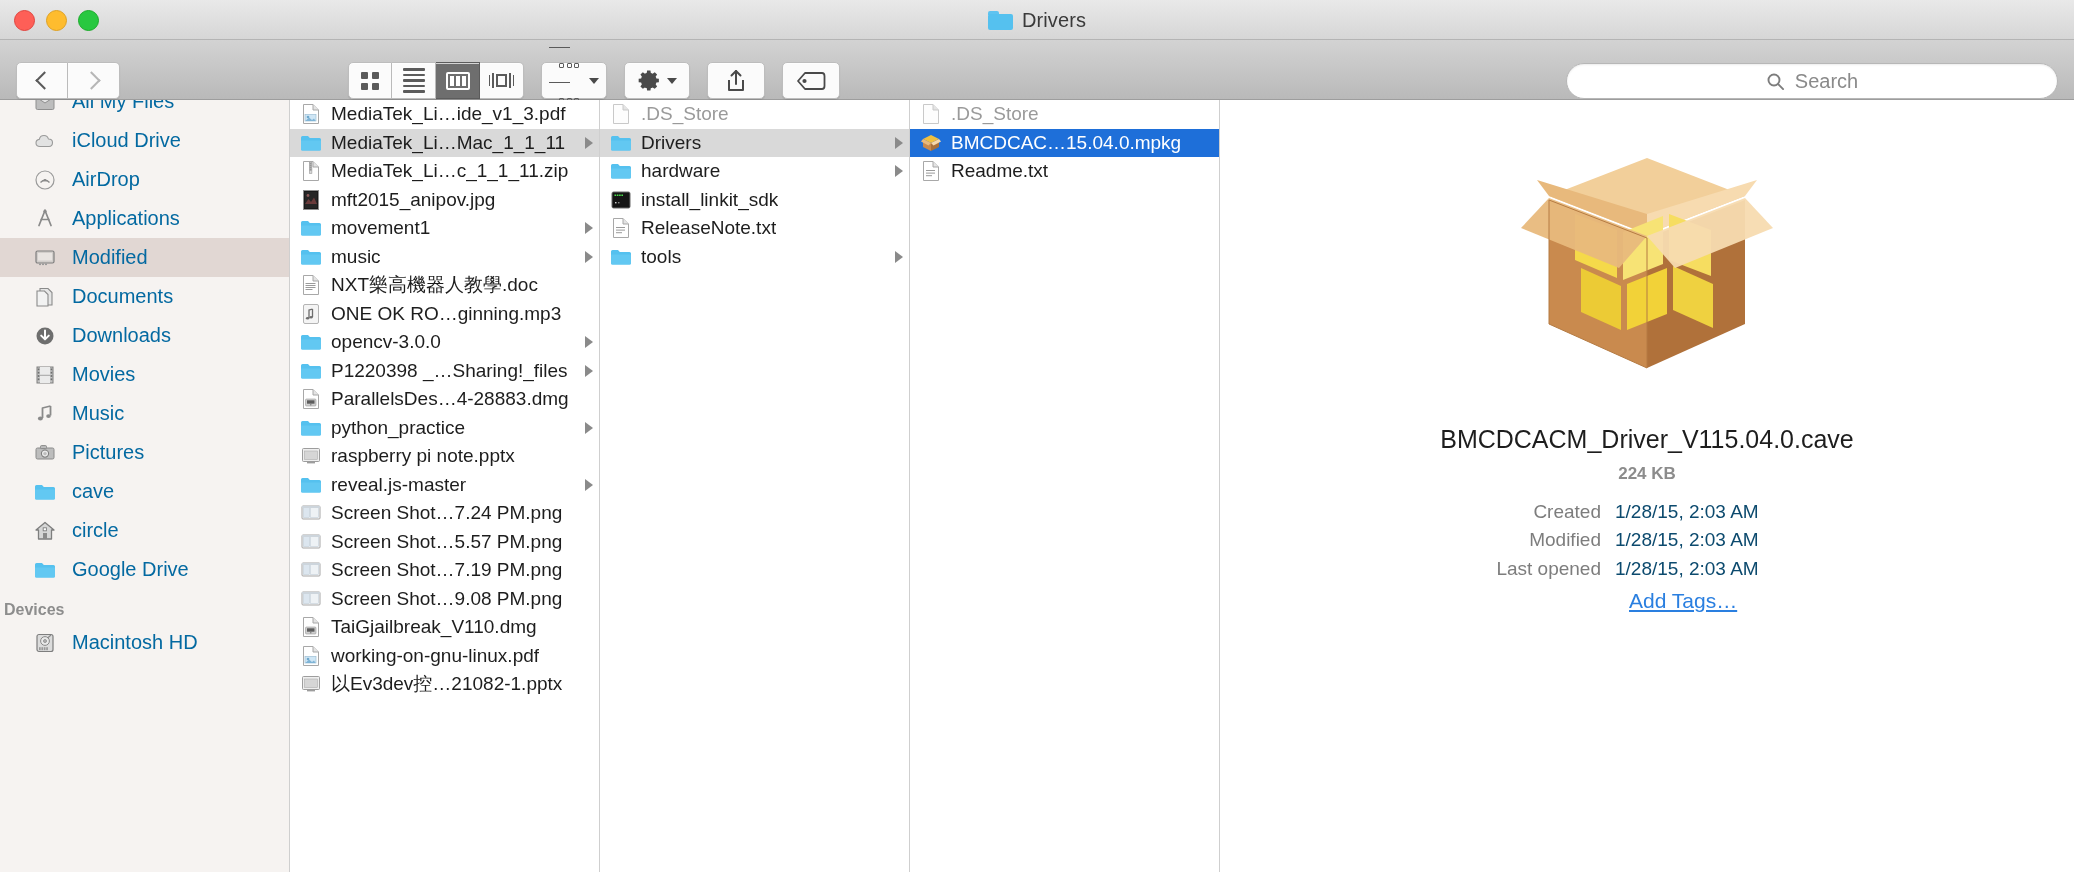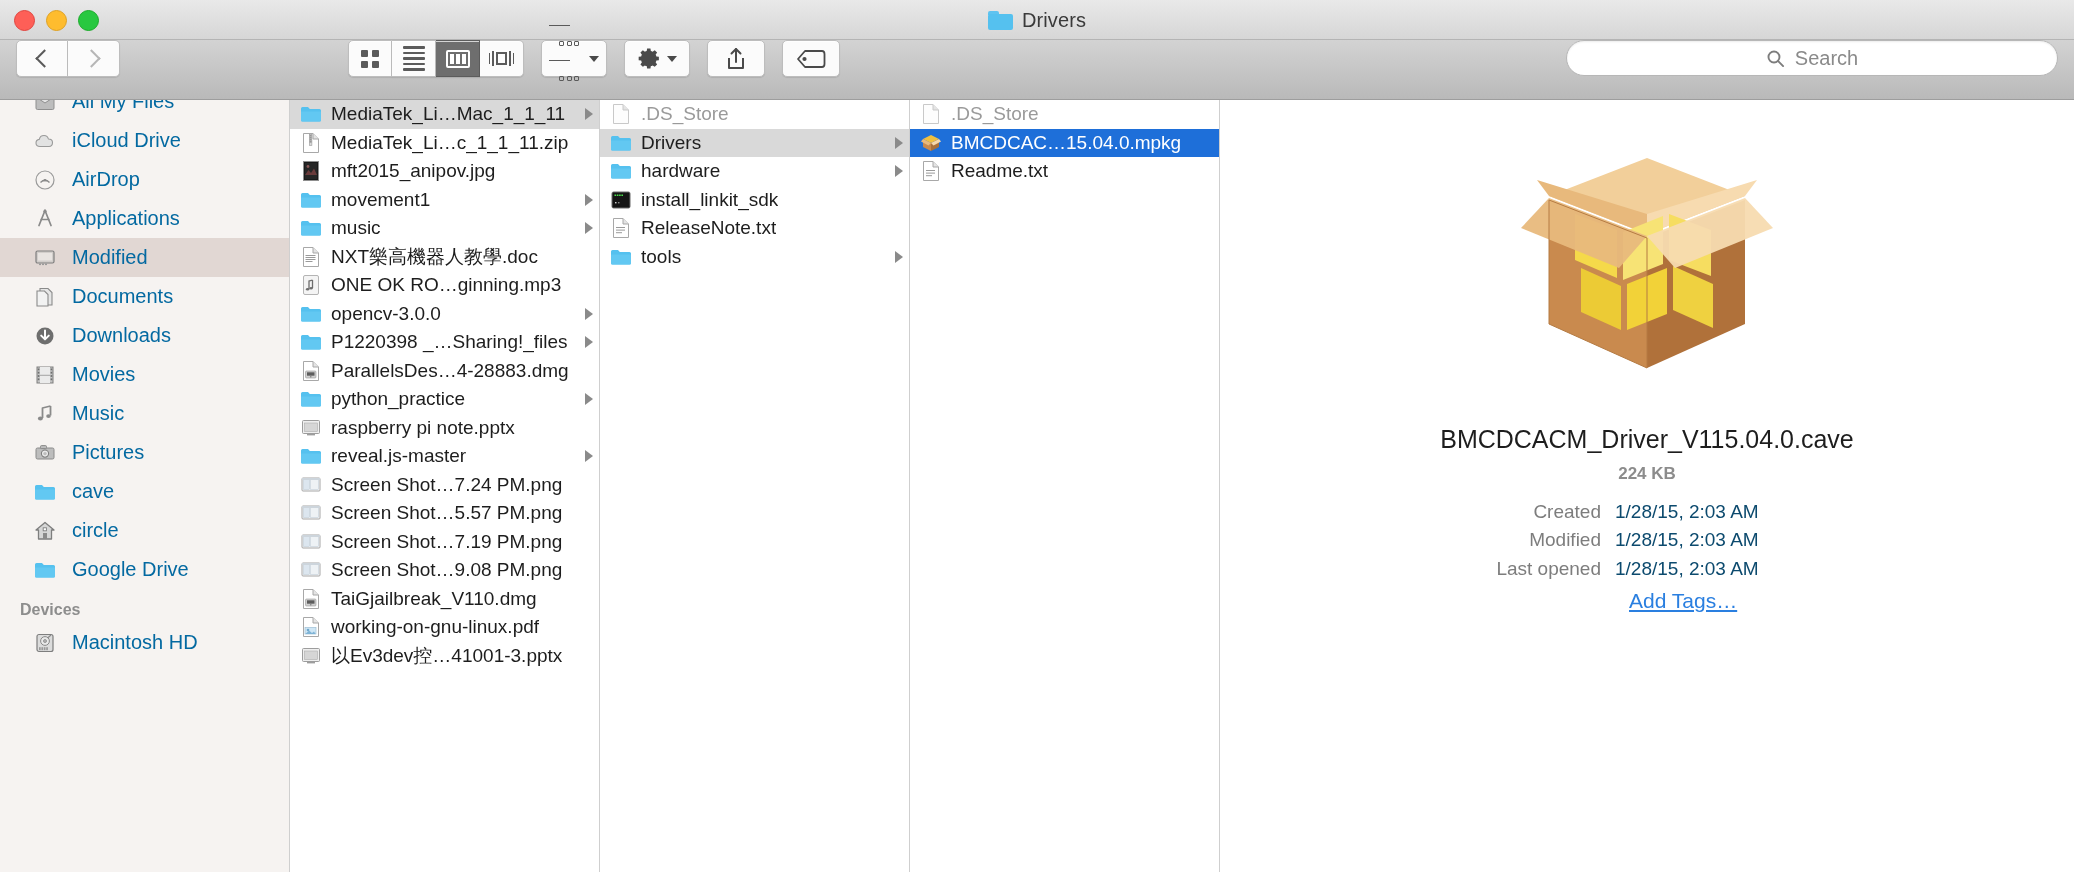--- a/index.html
+++ b/index.html
@@ -29,21 +29,21 @@
   .title-folder-icon { width: 25px; height: 19px; position: relative; }
   .title-folder-icon .tab { position: absolute; left: 0; top: 0; width: 11px; height: 4px; background: #5ec3f0; border-radius: 2px 2px 0 0; }
   .title-folder-icon .body { position: absolute; left: 0; top: 3px; width: 25px; height: 16px; background: #55c1ef; border-radius: 2px; }
   .title-text { font-size: 20px; color: #3a3a3a; letter-spacing: 0.1px; }
 
   
   .toolbar {
     height: 60px; flex: 0 0 60px; position: relative;
     background: linear-gradient(to bottom, #d3d3d3 0%, #b9b9b9 100%);
     border-bottom: 1px solid #9d9d9d;
-    display: flex; align-items: flex-start;
+    display: flex; align-items: flex-end;
   }
   .btn {
     background: #fbfbfb; border: 1px solid #bdbdbd; border-radius: 5px;
     height: 37px; display: flex; align-items: center; justify-content: center;
     box-shadow: 0 1px 0 rgba(255,255,255,.7) inset, 0 1px 1px rgba(0,0,0,.10);
   }
   .nav-group { display: flex; margin-left: 16px; }
   .nav-btn { width: 52px; }
   .nav-btn.back { border-radius: 5px 0 0 5px; }
   .nav-btn.fwd { border-radius: 0 5px 5px 0; border-left: none; }
@@ -94,21 +94,21 @@
   .sidebar {
     width: 290px; flex: 0 0 290px;
     background: #f6f3f1;
     border-right: 1px solid #cfcfcf;
     overflow: hidden; position: relative;
     padding-top: 0;
   }
   .sb-item { height: 39px; display: flex; align-items: center; padding-left: 32px; gap: 14px; }
   .sb-item.selected { background: #e1d7d3; }
   .sb-label { font-size: 20px; color: #0369a1; white-space: nowrap; }
-  .sb-header { font-size: 16px; font-weight: bold; color: #8d8d8d; padding: 12px 0 4px 20px; }
+  .sb-header { font-size: 16px; font-weight: bold; color: #8d8d8d; padding: 12px 0 4px 4px; }
   .sb-ico { width: 26px; height: 22px; flex: 0 0 26px; display: flex; align-items: center; justify-content: center; }
   .sb-ico svg { display: block; }
 
   
   .columns { flex: 1; display: flex; min-width: 0; background: #fff; }
   .col {
     border-right: 1px solid #cfcfcf; overflow: hidden;
     background: #fff; position: relative;
   }
   .col1 { width: 310px; flex: 0 0 310px; }
@@ -425,20 +425,32 @@
               </svg>
             </span>
             <span class="sb-label">Macintosh HD</span>
           </div>
         </div>
     </div>
 
     <div class="columns">
       <div class="col col1">
           <div id="col-0">
+            <div class="row">
+              <span class="ficon">
+                <svg width="22" height="22" viewBox="0 0 22 22">
+                  <path d="M3.5 1.5 L13 1.5 L18.5 7 L18.5 20.5 L3.5 20.5 Z" fill="#ffffff" stroke="#a8a8a8" stroke-width="1"></path>
+                  <path d="M13 1.5 L13 7 L18.5 7" fill="#e4e4e4" stroke="#a8a8a8" stroke-width="1"></path>
+                  <rect x="5" y="11.5" width="11" height="6.5" fill="#cfe6f5" stroke="#9dbfd4" stroke-width=".7"></rect>
+                  <circle cx="8" cy="14" r="1.3" fill="#6ea8cd"></circle>
+                  <path d="M5.4 18 L9 14.4 L12 17 L14 15.4 L15.6 18 Z" fill="#7fb4d6"></path>
+                </svg>
+              </span>
+              <span class="fname">MediaTek_Li…ide_v1_3.pdf</span>
+            </div>
             <div class="row sel-gray">
               <span class="ficon">
                 <svg width="22" height="22" viewBox="0 0 22 22">
                   <path d="M1 5.5 Q1 4 2.5 4 L8 4 L9.8 6 L19.5 6 Q21 6 21 7.5 L21 17 Q21 18.5 19.5 18.5 L2.5 18.5 Q1 18.5 1 17 Z" fill="#55c1ef"></path>
                   <path d="M1 8.5 L21 8.5 L21 17 Q21 18.5 19.5 18.5 L2.5 18.5 Q1 18.5 1 17 Z" fill="#62c8f2"></path>
                 </svg>
               </span>
               <span class="fname">MediaTek_Li…Mac_1_1_11</span>
               <span class="disc"></span>
             </div>
@@ -646,21 +658,21 @@
               <span class="fname">working-on-gnu-linux.pdf</span>
             </div>
             <div class="row">
               <span class="ficon">
                 <svg width="22" height="22" viewBox="0 0 22 22">
                   <rect x="2.5" y="3.5" width="17" height="13" rx="1" fill="#efefef" stroke="#9d9d9d" stroke-width="1"></rect>
                   <rect x="4.5" y="6" width="13" height="8.5" fill="#d6d6d6" stroke="#adadad" stroke-width=".6"></rect>
                   <rect x="7" y="17" width="8" height="1.4" fill="#9d9d9d"></rect>
                 </svg>
               </span>
-              <span class="fname">以Ev3dev控…41001-3.pptx</span>
+              <span class="fname">以Ev3dev控…21082-1.pptx</span>
             </div>
           </div>
         </div>
       <div class="col col2">
           <div id="col-1">
             <div class="row">
               <span class="ficon">
                 <svg width="22" height="22" viewBox="0 0 22 22">
                   <path d="M3.5 1.5 L13 1.5 L18.5 7 L18.5 20.5 L3.5 20.5 Z" fill="#fdfdfd" stroke="#c9c9c9" stroke-width="1"></path>
                   <path d="M13 1.5 L13 7 L18.5 7" fill="#e4e4e4" stroke="#c9c9c9" stroke-width="1"></path>

